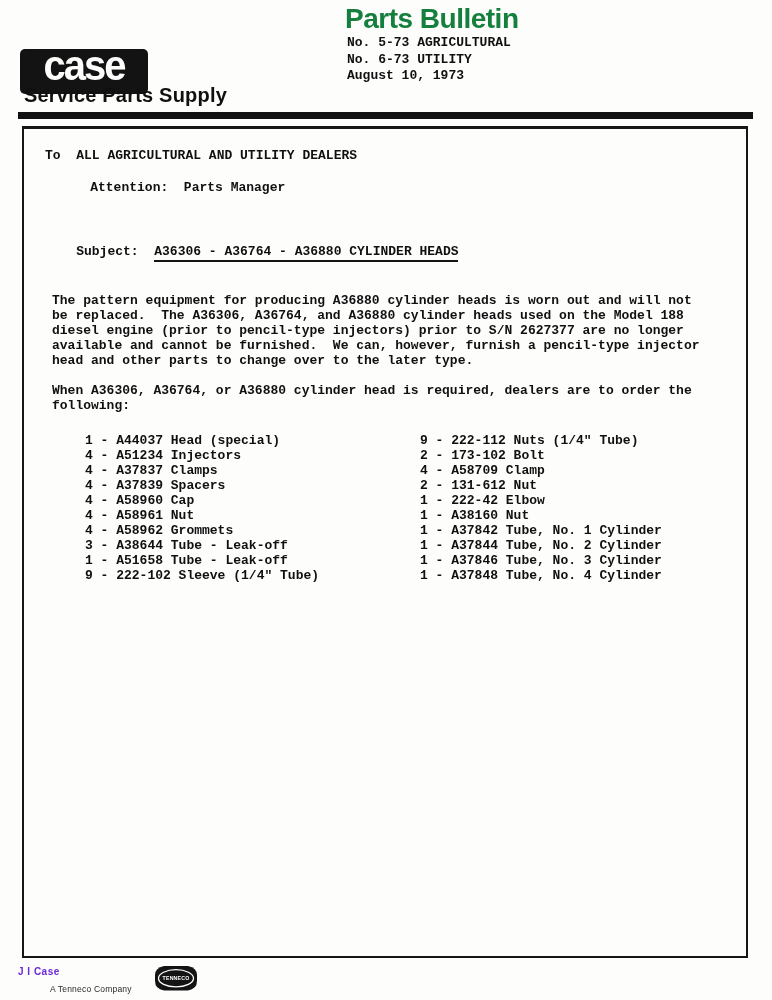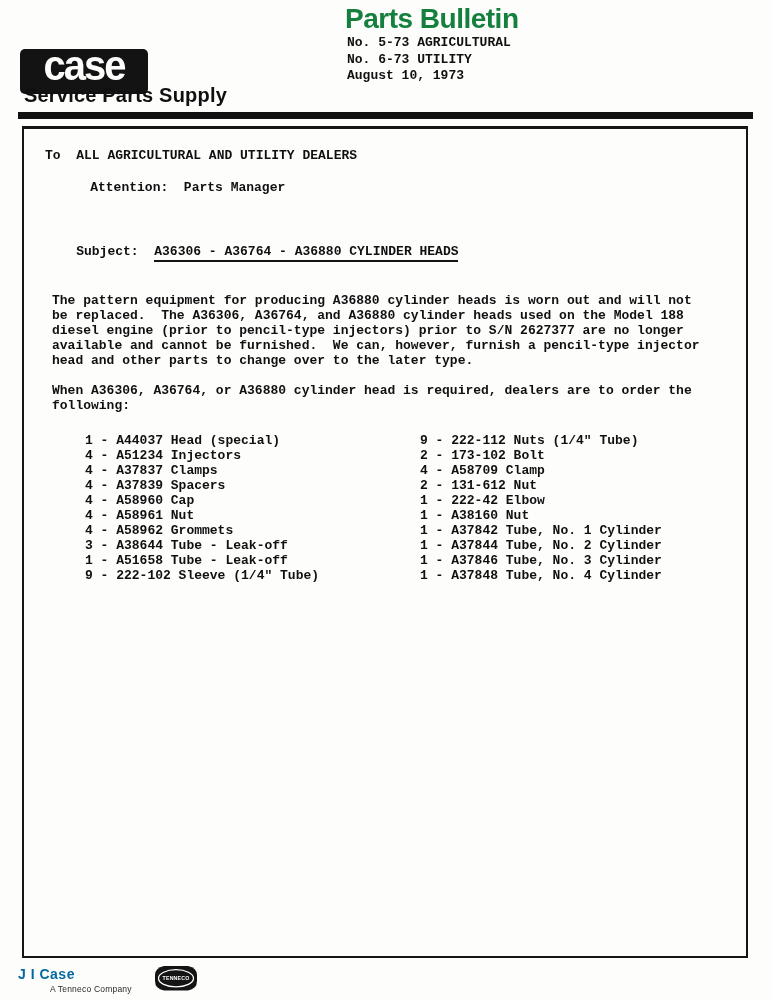--- a/index.html
+++ b/index.html
@@ -39,21 +39,21 @@
   .to-line{left:45px;top:148px;}
   .attention-line{left:59px;top:180px;}
   .subject-line{left:45px;top:210px;margin-top:34px;}
   .subject-underline{border-bottom:2px solid #141414;padding-bottom:1px;}
   .para1{left:52px;top:293px;}
   .para2{left:52px;top:383px;}
   .list-left{left:85px;top:433px;}
   .list-right{left:420px;top:433px;}
   .signature{left:57px;top:685px;line-height:15.5px;}
   .signature .line{height:15.5px;}
-  .footer-brand{left:18px;top:966px;font-size:14px;font-weight:bold;letter-spacing:0.5px;color:#0369a1;}
+  .footer-brand{left:18px;top:966px;font-size:10px;font-weight:bold;letter-spacing:0.5px;color:#6d28d9;}
   .footer-sub{left:18px;top:984px;font-size:8.5px;font-weight:400;color:#2a2a2a;letter-spacing:0.2px;margin-left:32px;}
   .tenneco{left:154px;top:965px;width:44px;height:27px;}
 </style>
 </head>
 <body>
 
 <div class="page">
 
   <div class="abs case-logo">
     <span class="case-logo-text">case</span>

